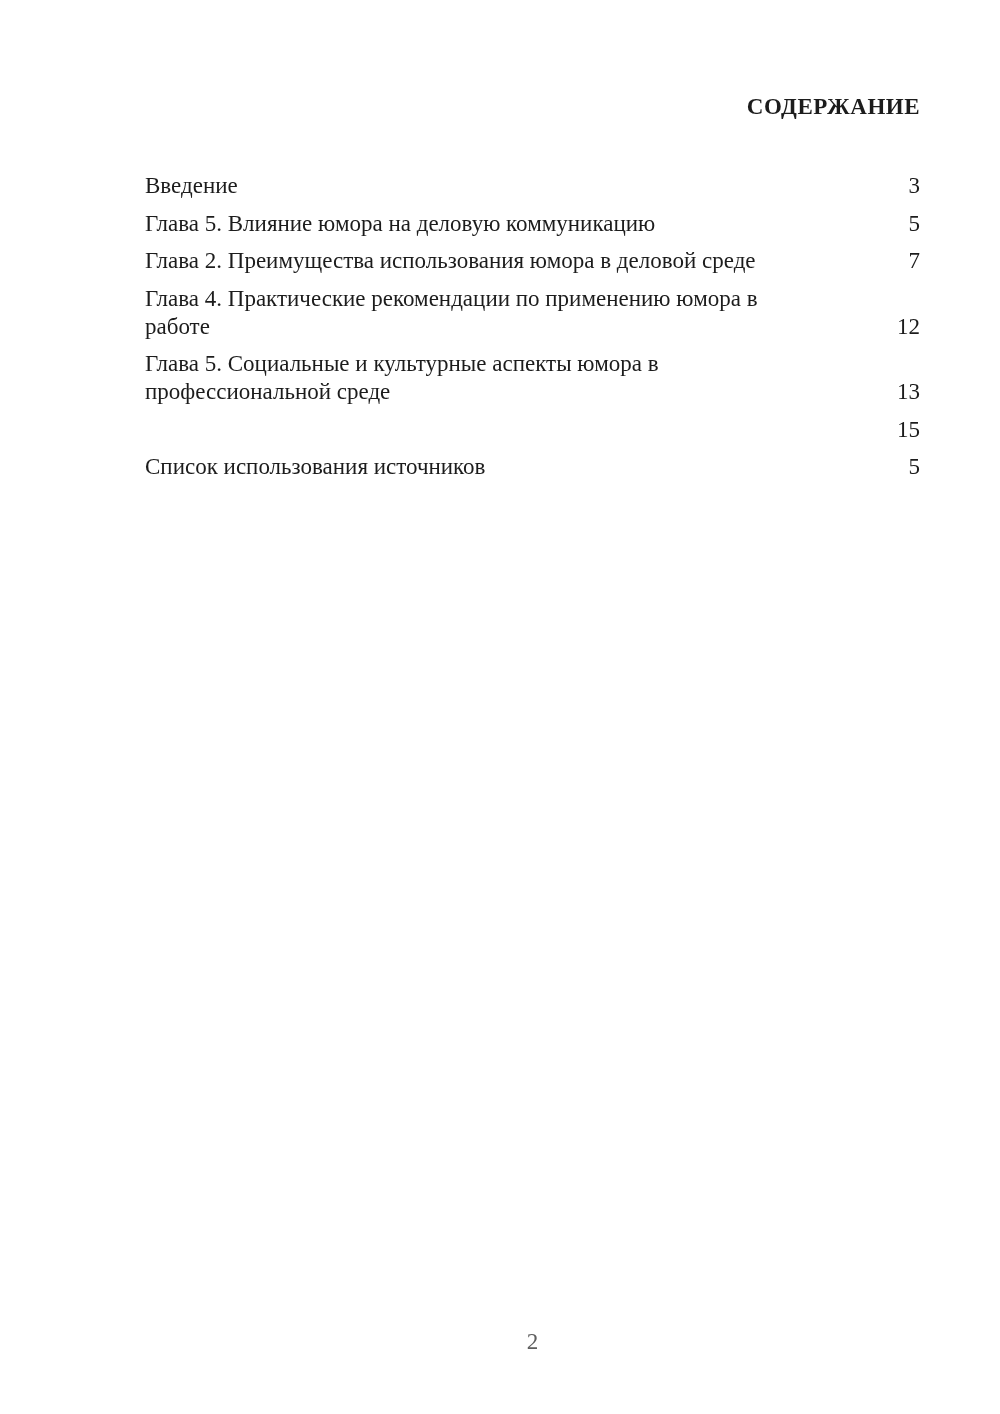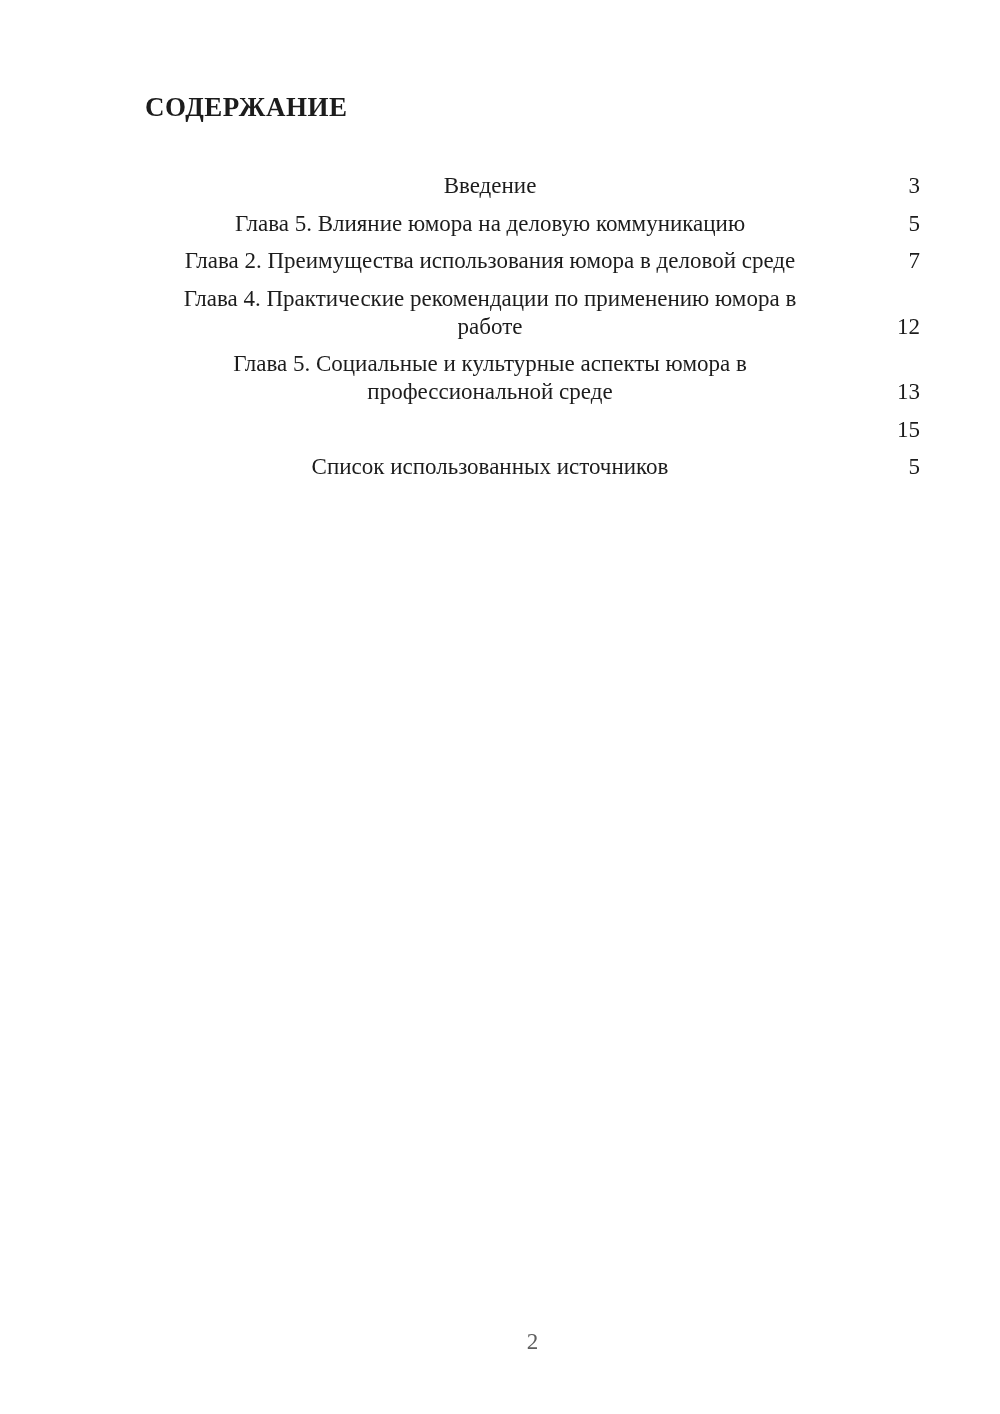--- a/index.html
+++ b/index.html
@@ -17,41 +17,40 @@
     overflow: hidden;
   }
   .content {
     position: absolute;
     left: 145px;
     top: 0;
     width: 775px;
   }
   .doc-title {
     margin: 92px 0 0 0;
-    font-size: 27px;
+    font-size: 23px;
     line-height: 30px;
     font-weight: 700;
-    text-align: left;
+    text-align: right;
     letter-spacing: 0.5px;
   }
   .toc {
     margin-top: 50px;
   }
   .toc-row {
     display: flex;
     justify-content: space-between;
     align-items: flex-end;
     margin-bottom: 9.5px;
   }
   .toc-title {
     width: 690px;
     font-size: 23px;
     line-height: 28px;
     white-space: pre-line;
-    text-align: center;
   }
   .toc-page {
     flex: 1;
     text-align: right;
     font-size: 23px;
     line-height: 28px;
   }
   .footer {
     position: absolute;
     left: 145px;
@@ -99,21 +98,21 @@
         <div class="toc-title">Глава 5. Социальные и культурные аспекты юмора в
 профессиональной среде</div>
         <div class="toc-page">13</div>
       </div>
 
       <div class="toc-row">
         <div class="toc-page">15</div>
       </div>
 
       <div class="toc-row">
-        <div class="toc-title">Список использованных источников</div>
+        <div class="toc-title">Список использования источников</div>
         <div class="toc-page">5</div>
       </div>
 
     </div>
   </div>
 
   <div class="footer">2</div>
 </div>
 
 </body></html>

